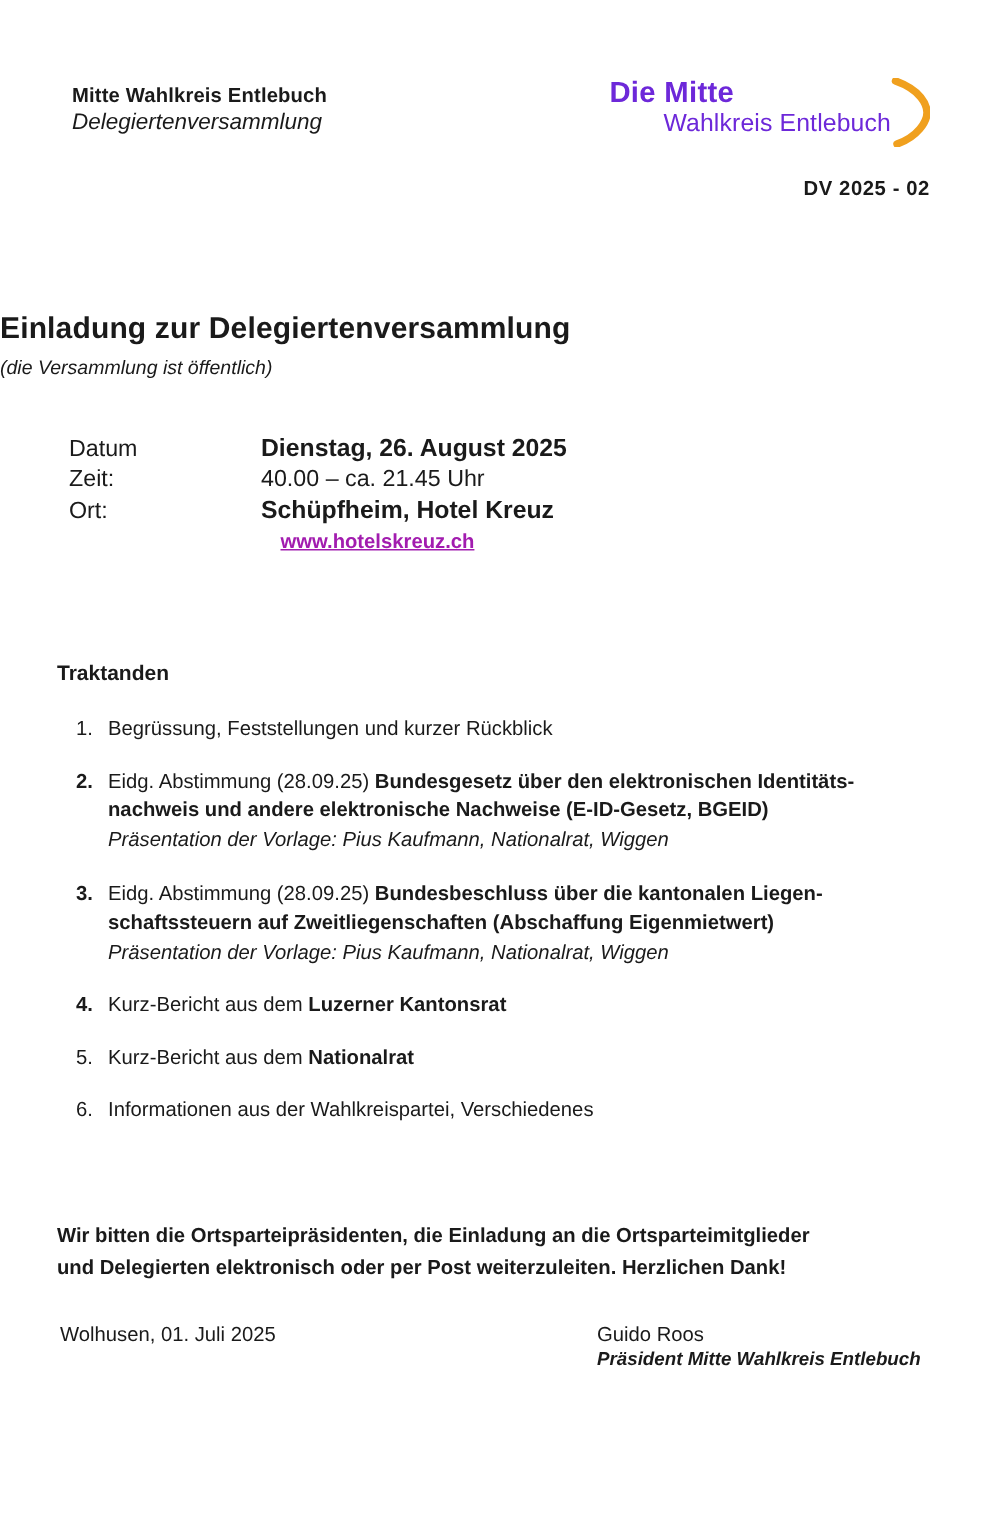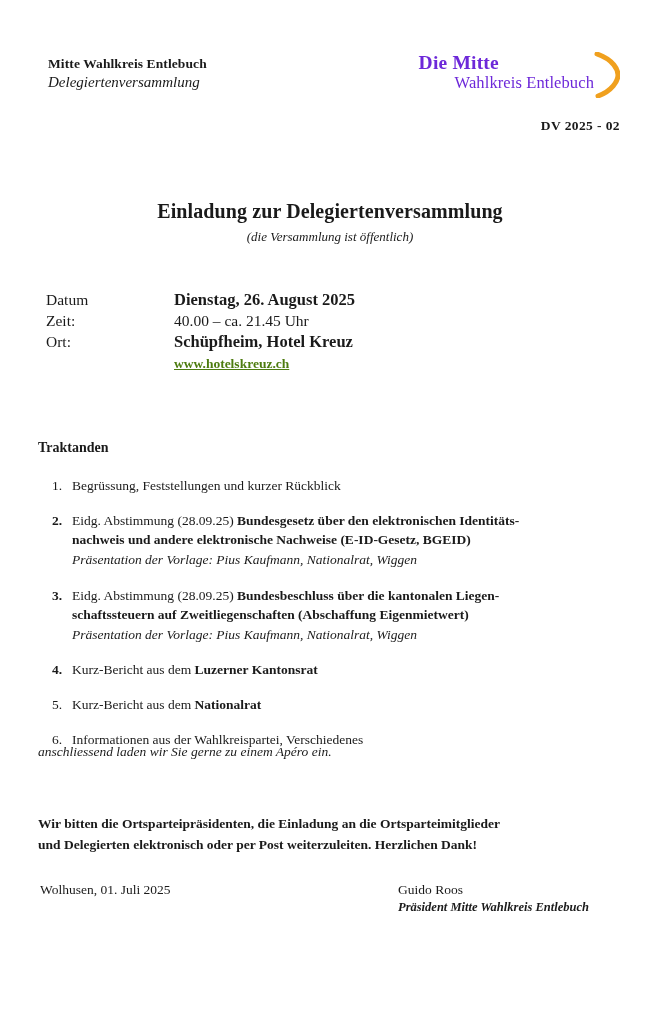--- a/index.html
+++ b/index.html
@@ -13,21 +13,20 @@
     font-family: "Liberation Sans", sans-serif;
     color: #1a1a1a;
     position: relative;
     overflow: hidden;
   }
   .page {
     position: relative;
     width: 612px;
     height: 1020px;
     box-sizing: border-box;
-    font-family: Liberation Serif, serif;
   }
 
   
   .header {
     position: absolute;
     top: 56px;
     left: 0;
     width: 660px;
     height: 80px;
   }
@@ -91,24 +90,23 @@
     font-size: 13.5px;
     font-weight: bold;
     letter-spacing: 0.4px;
     color: #1a1a1a;
     text-align: right;
   }
 
   
   .title-block {
     position: absolute;
-    top: 200px;
+    top: 208px;
     left: 0;
     width: 660px;
-    text-align: center;
   }
   .title {
     font-size: 20px;
     font-weight: bold;
     letter-spacing: 0.1px;
   }
   .subtitle {
     font-size: 13px;
     font-style: italic;
     margin-top: 6px;
@@ -134,24 +132,25 @@
   }
   .det-value {
     font-size: 16.5px;
     font-weight: bold;
   }
   .det-value.plain {
     font-weight: normal;
     font-size: 15.5px;
   }
   .det-link {
-    color: #4d7c0f;
+    color: #a21caf;
     text-decoration: underline;
     font-size: 13.5px;
     font-weight: bold;
+    margin-left: 13px;
   }
   .link-row {
     margin-top: 2px;
     padding-left: 128px;
   }
 
   
   .agenda-head {
     position: absolute;
     top: 440px;
@@ -322,21 +321,20 @@
 
     <div class="item">
       <div class="item-num">6.</div>
       <div class="item-body">
         <span>Informationen aus der Wahlkreispartei, Verschiedenes</span>
       </div>
     </div>
 
   </div>
 
-  <div class="apero">anschliessend laden wir Sie gerne zu einem Apéro ein.</div>
 
   <div class="request">
     <span>Wir bitten die Ortsparteipräsidenten, die Einladung an die Ortsparteimitglieder</span><br>
     <span>und Delegierten elektronisch oder per Post weiterzuleiten. Herzlichen Dank!</span>
   </div>
 
   <div class="footer">
     <div class="foot-left">Wolhusen, 01. Juli 2025</div>
     <div class="foot-right">
       <div>Guido Roos</div>

